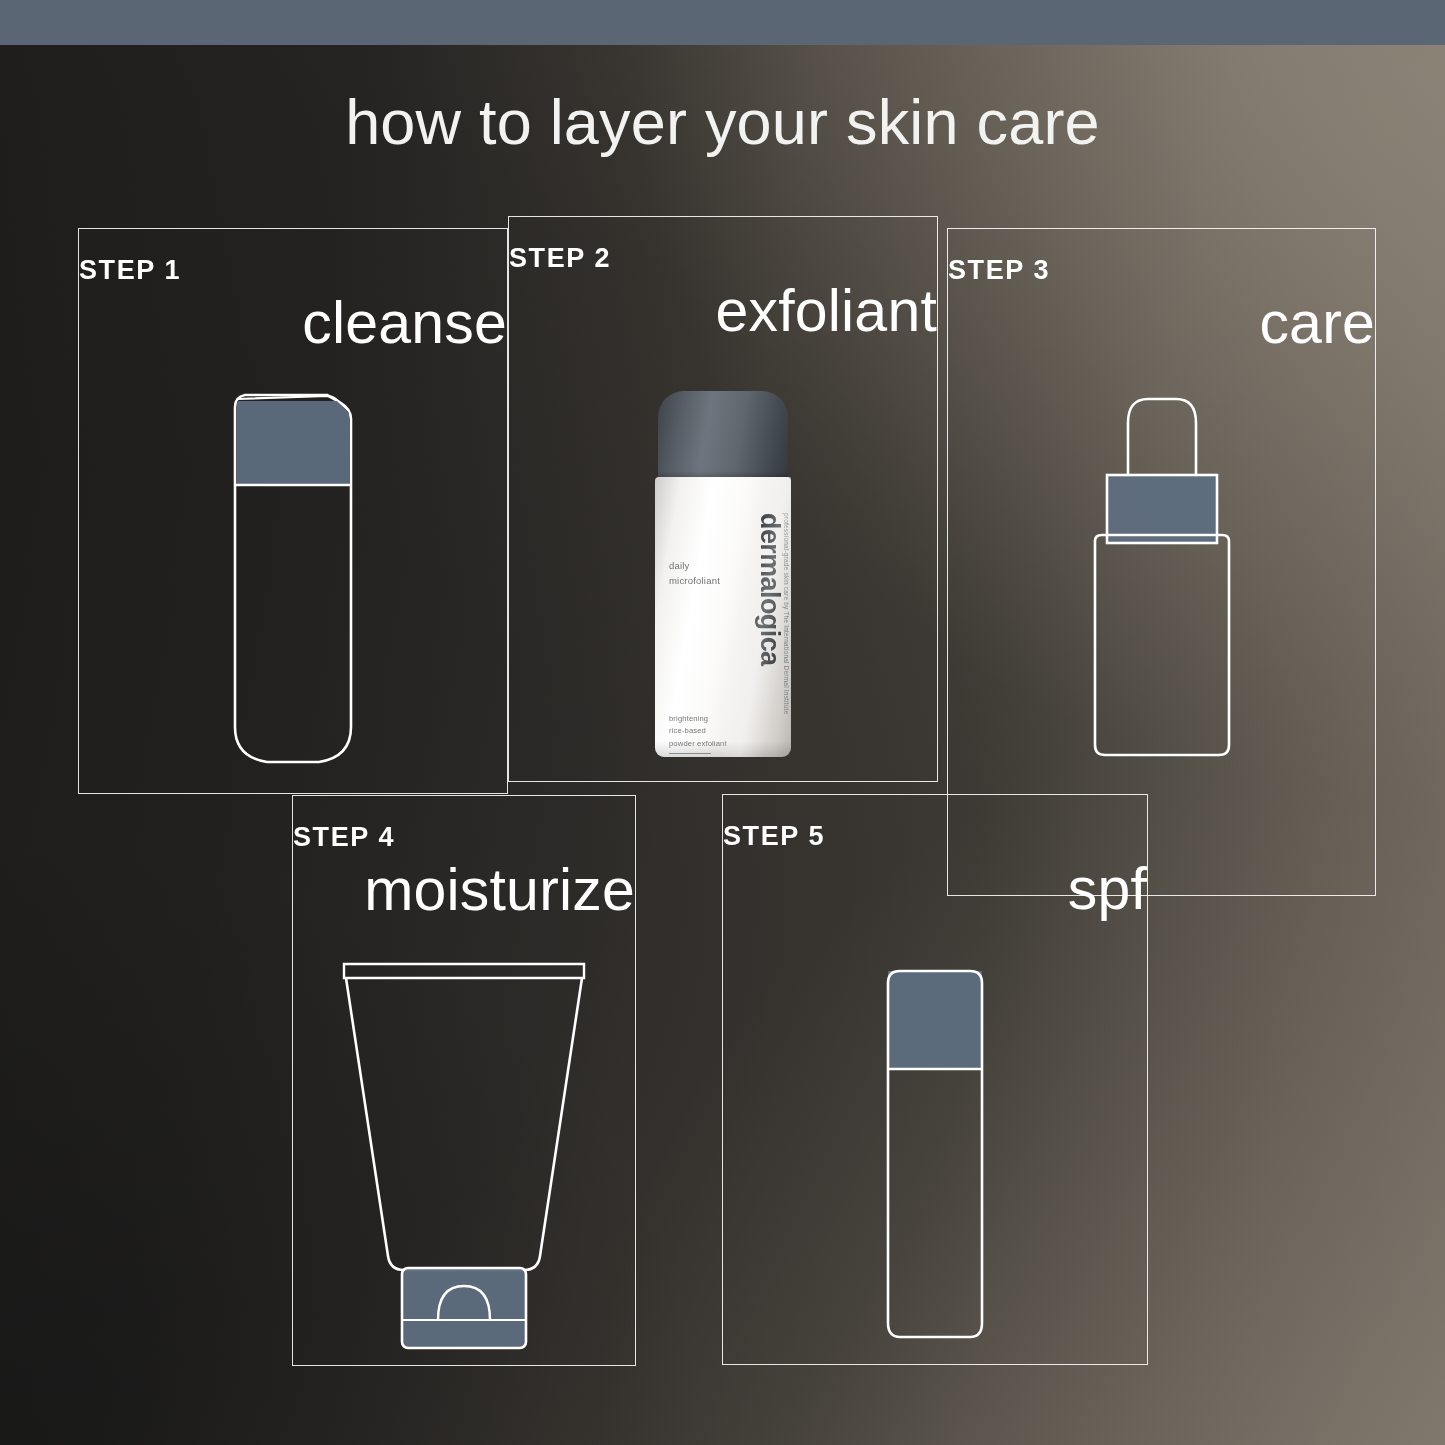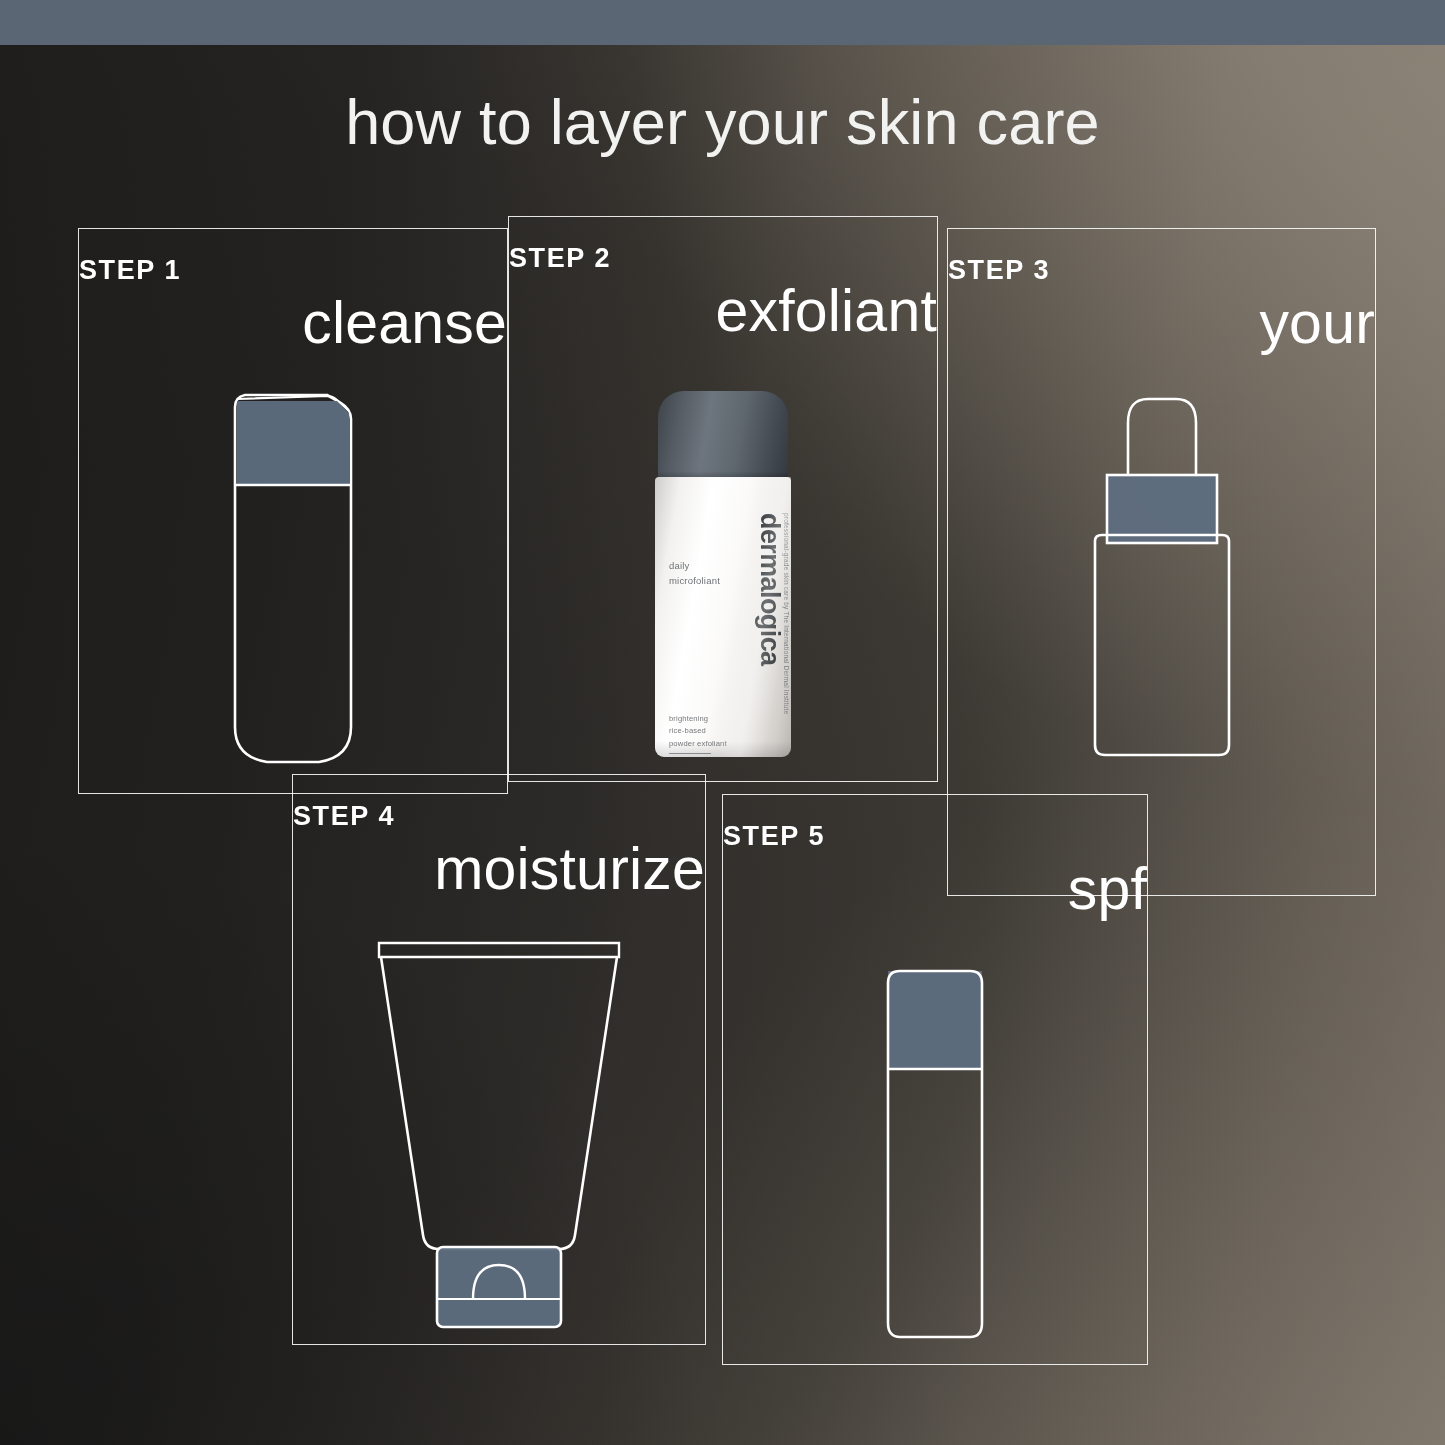--- a/index.html
+++ b/index.html
@@ -50,21 +50,21 @@
   }
 
   
   .cell{
     position:absolute;
     border:1.6px solid rgba(255,255,255,0.88);
   }
   .cell.r1c1{left:78px;top:228px;width:430px;height:566px;}
   .cell.r1c2{left:508px;top:216px;width:430px;height:566px;}
   .cell.r1c3{left:938px;top:228px;width:429px;height:668px;margin-left:9px;}
-  .cell.r2c1{left:292px;top:774px;width:414px;height:571px;}
+  .cell.r2c1{left:292px;top:795px;width:344px;height:571px;}
   .cell.r2c2{left:722px;top:794px;width:426px;height:571px;}
 
   .step-label{
     position:absolute;left:0;width:100%;
     text-align:left;
     color:#ffffff;
     font-weight:bold;
     font-size:27px;
     letter-spacing:1.6px;
     top:26px;
@@ -188,21 +188,21 @@
           <div class="brandsub">professional-grade skin care by The International Dermal Institute</div>
           <div class="brand">dermalogica</div>
         </div>
         <div class="gloss"></div>
       </div>
     </div>
   </div>
 
   <div class="cell r1c3">
     <div class="step-label">STEP 3</div>
-    <div class="step-name">your</div>
+    <div class="step-name">care</div>
     <div class="art">
       <svg width="180" height="380" viewBox="0 0 180 380">
         <path d="M56 88 L56 34 Q56 10 76 10 L104 10 Q124 10 124 34 L124 88" fill="none" stroke="#ffffff" stroke-width="2.6" stroke-linejoin="round"></path>
         <rect x="35" y="86" width="110" height="68" fill="#5e6e80" opacity="0.95"></rect>
         <rect x="35" y="86" width="110" height="68" fill="none" stroke="#ffffff" stroke-width="2.6"></rect>
         <path d="M23 152 Q23 146 30 146 L150 146 Q157 146 157 152 L157 356 Q157 366 147 366 L33 366 Q23 366 23 356 Z" fill="none" stroke="#ffffff" stroke-width="2.6" stroke-linejoin="round"></path>
       </svg>
     </div>
   </div>
 

